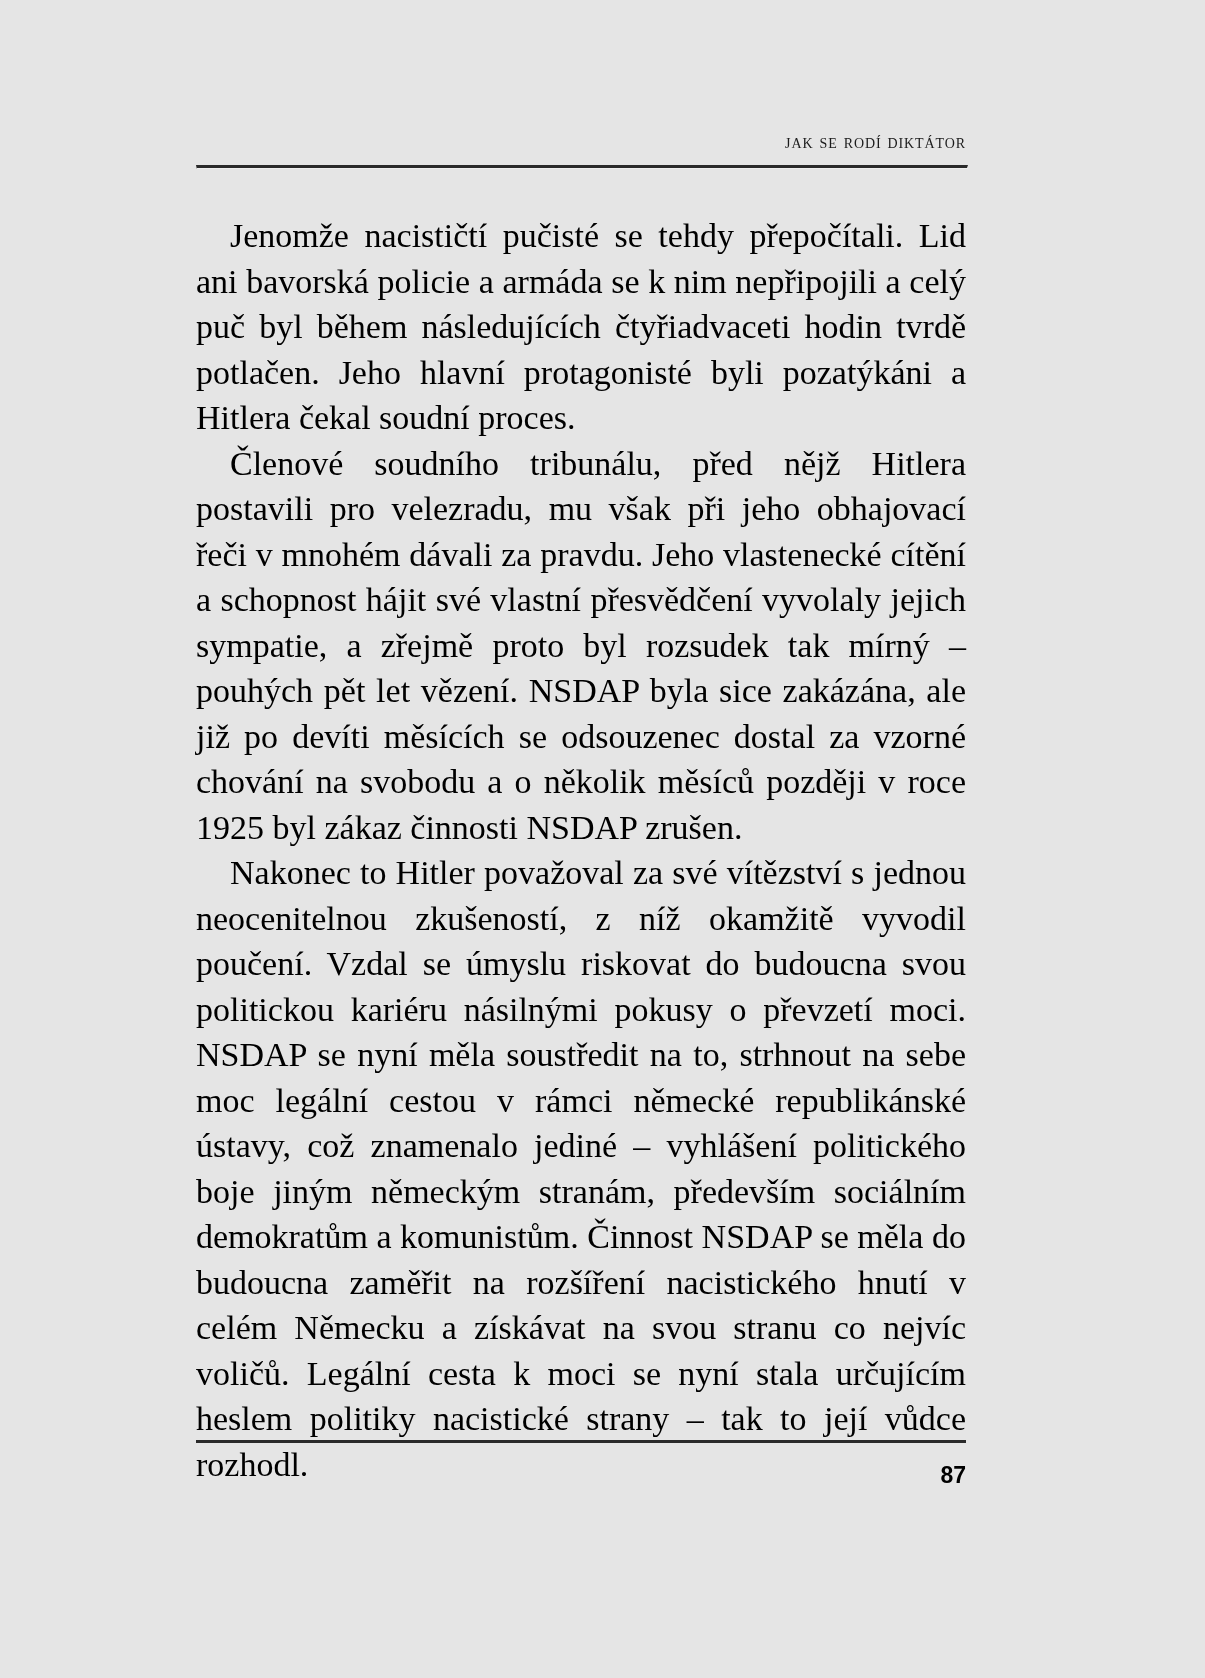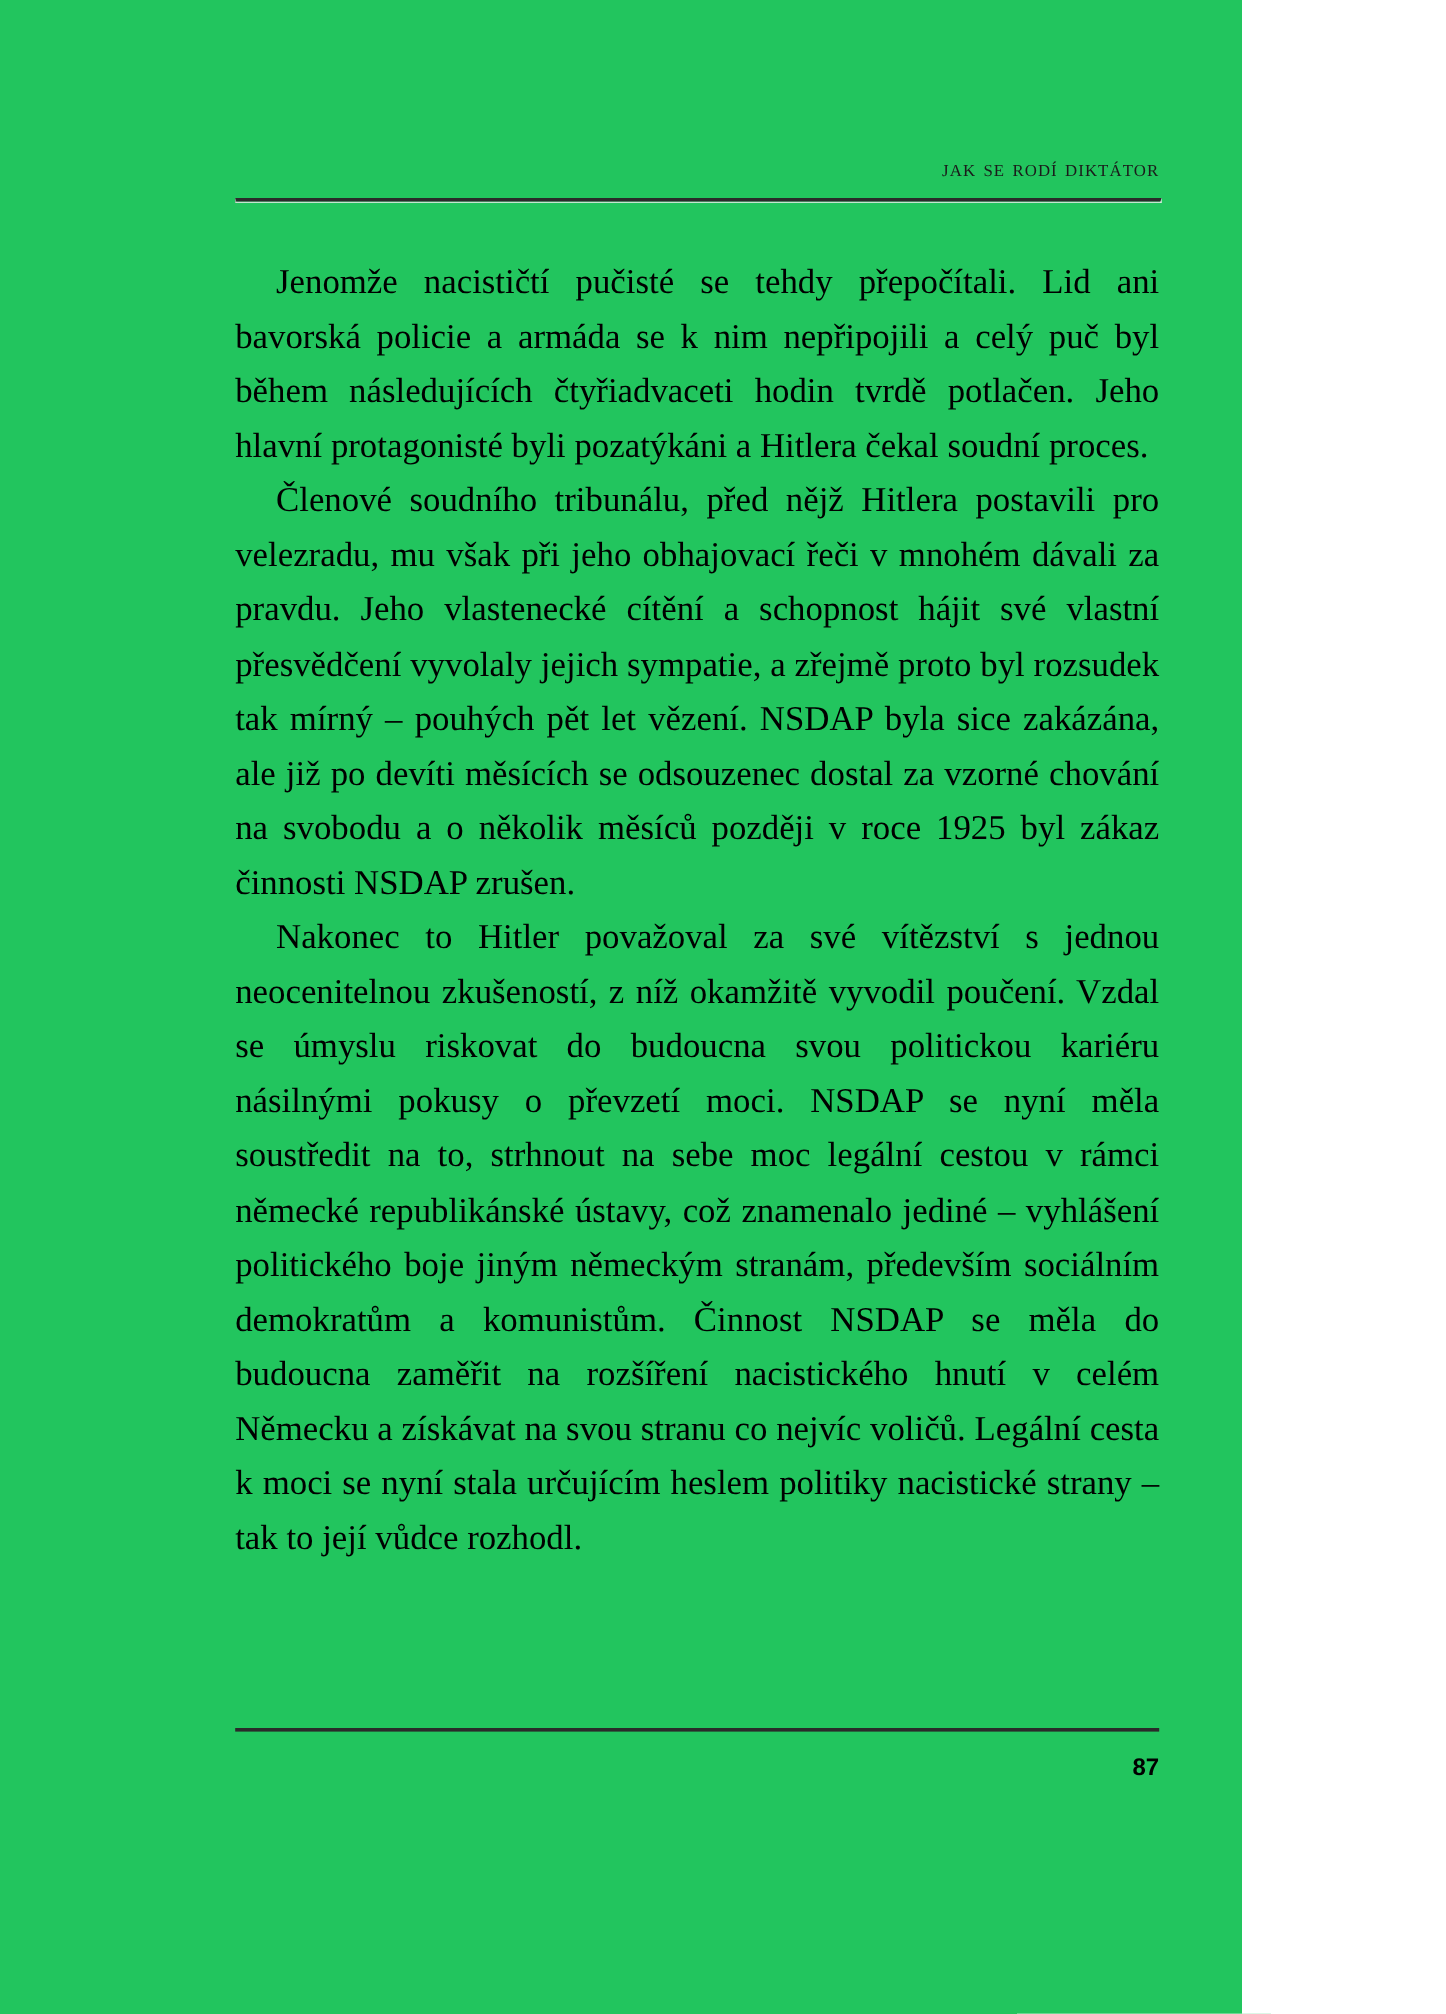--- a/index.html
+++ b/index.html
@@ -13,23 +13,23 @@
     font-family: "Liberation Serif", serif;
     color: #111111;
     position: relative;
     overflow: hidden;
   }
 
   .page {
     position: absolute;
     left: 0;
     top: 0;
-    width: 1035px;
+    width: 1205px;
     height: 1678px;
-    background: #22c55e;
+    background: #e5e5e5;
   }
 
   .content-area {
     position: absolute;
     left: 196px;
     top: 130px;
     width: 770px;
   }
 
   
@@ -46,21 +46,21 @@
 
   .rule-top {
     border-top: 3px solid #2a2a2a;
     width: 770px;
     margin: 0;
   }
 
   
   .body-text {
     margin-top: 44px;
-    font-size: 29px;
+    font-size: 34px;
     line-height: 45.5px;
     text-align: justify;
     text-justify: inter-word;
     color: #000000;
     hyphens: manual;
   }
   .body-text p {
     margin: 0;
     text-indent: 34px;
   }
@@ -74,21 +74,21 @@
     border-top: 3px solid #2a2a2a;
   }
   .folio {
     position: absolute;
     left: 196px;
     top: 1462px;
     width: 770px;
     text-align: right;
     font-family: "Liberation Sans", sans-serif;
     font-weight: bold;
-    font-size: 20px;
+    font-size: 23px;
     color: #000000;
   }
 </style>
 </head>
 <body>
 
 <div class="page">
 
   <div class="content-area">
 

